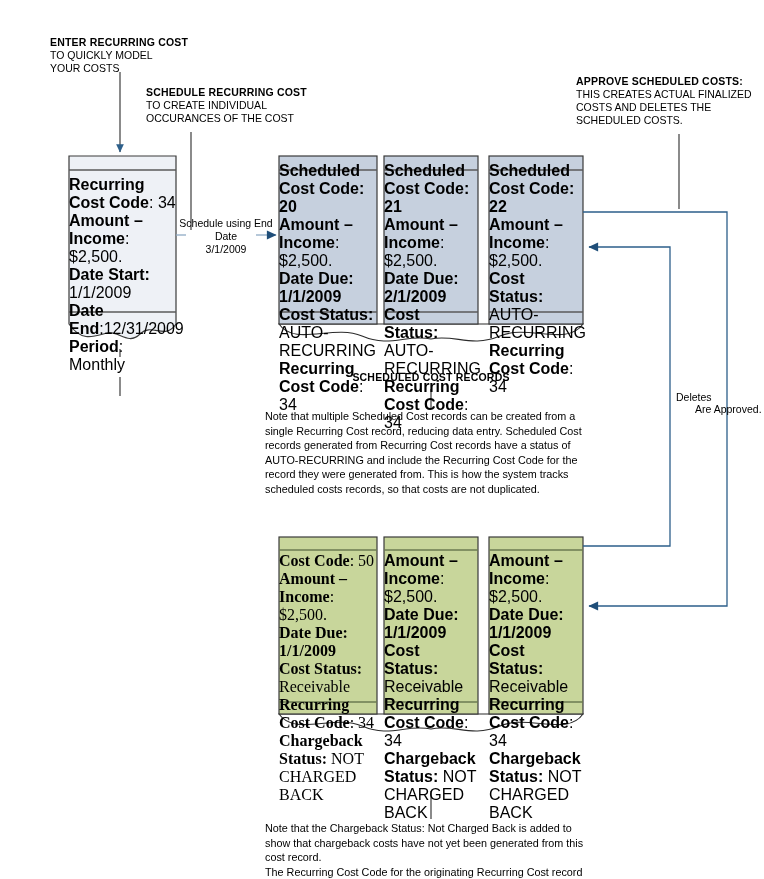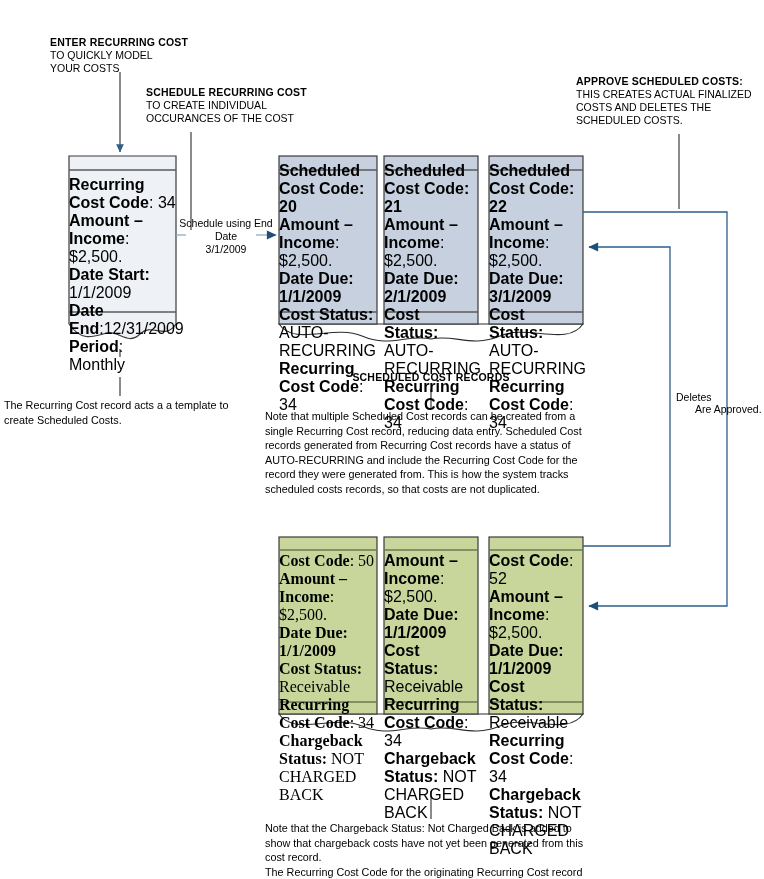--- a/index.html
+++ b/index.html
@@ -153,51 +153,47 @@
   <div class="card" id="sched-1" style="left:384px;top:128px;width:94px;height:148px;">
       <div><b>Scheduled Cost Code: 21</b></div>
       <div><b>Amount – Income</b><span>: $2,500.</span></div>
       <div><b>Date Due: 2/1/2009</b></div>
       <div><b>Cost Status:</b><span> AUTO-RECURRING</span></div>
       <div><b>Recurring Cost Code</b><span>: 34</span></div>
     </div>
   <div class="card" id="sched-2" style="left:489px;top:128px;width:94px;height:148px;">
       <div><b>Scheduled Cost Code: 22</b></div>
       <div><b>Amount – Income</b><span>: $2,500.</span></div>
-      <div><b>Date Due: 3/1/2009</b></div>
       <div><b>Cost Status:</b><span> AUTO-RECURRING</span></div>
       <div><b>Recurring Cost Code</b><span>: 34</span></div>
     </div>
 
   <div class="card" id="appr-0" style="left:279px;top:518px;width:98px;height:150px;font-family:Liberation Serif, serif;">
       <div><b>Cost Code</b><span>: 50</span></div>
       <div><b>Amount – Income</b><span>: $2,500.</span></div>
       <div><b>Date Due: 1/1/2009</b></div>
       <div><b>Cost Status:</b><span> Receivable</span></div>
       <div><b>Recurring Cost Code</b><span>: 34</span></div>
       <div><b>Chargeback Status:</b><span> NOT CHARGED BACK</span></div>
     </div>
   <div class="card" id="appr-1" style="left:384px;top:518px;width:94px;height:150px;">
       <div><b>Amount – Income</b><span>: $2,500.</span></div>
       <div><b>Date Due: 1/1/2009</b></div>
       <div><b>Cost Status:</b><span> Receivable</span></div>
       <div><b>Recurring Cost Code</b><span>: 34</span></div>
       <div><b>Chargeback Status:</b><span> NOT CHARGED BACK</span></div>
     </div>
   <div class="card" id="appr-2" style="left:489px;top:518px;width:94px;height:150px;">
-      <div><b>Cost Code</b><span>: 52</span></div>
       <div><b>Amount – Income</b><span>: $2,500.</span></div>
       <div><b>Date Due: 1/1/2009</b></div>
       <div><b>Cost Status:</b><span> Receivable</span></div>
       <div><b>Recurring Cost Code</b><span>: 34</span></div>
       <div><b>Chargeback Status:</b><span> NOT CHARGED BACK</span></div>
     </div>
 
-  <div class="txt body" style="left:4px;top:364px;width:250px;">The Recurring Cost record acts a a template to
-create Scheduled Costs.</div>
 
   <div class="txt hdr ctr" style="left:331px;top:337px;width:200px;">SCHEDULED COST RECORDS</div>
   <div class="txt body" style="left:265px;top:375px;width:330px;">Note that multiple Scheduled Cost records can be created from a
 single Recurring Cost record, reducing data entry. Scheduled Cost
 records generated from Recurring Cost records have a status of
 AUTO-RECURRING and include the Recurring Cost Code for the
 record they were generated from. This is how the system tracks
 scheduled costs records, so that costs are not duplicated.</div>
 
   <div class="txt body" style="left:265px;top:787px;width:340px;">Note that the Chargeback Status: Not Charged Back is added to

